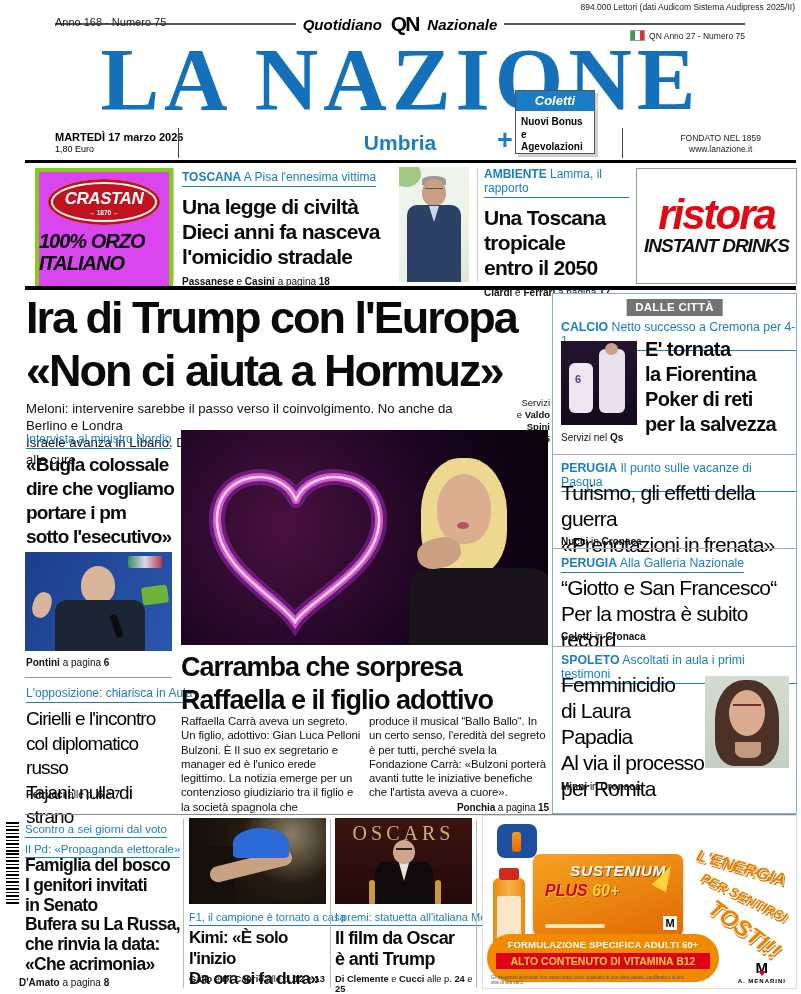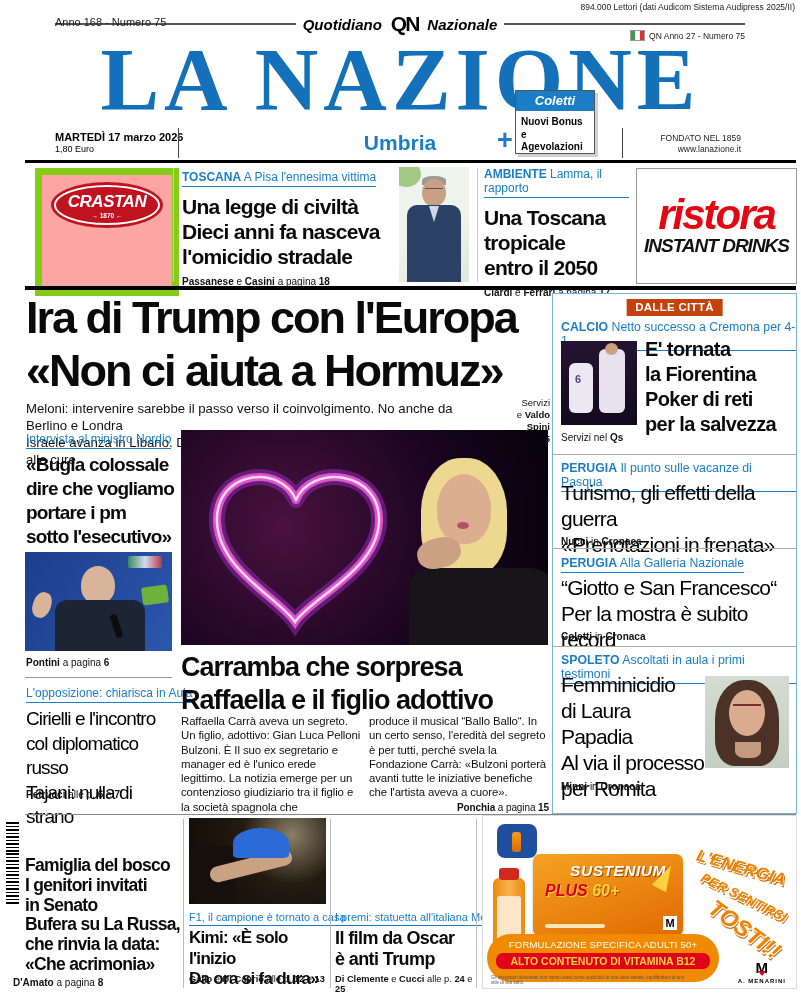--- a/index.html
+++ b/index.html
@@ -24,37 +24,37 @@
             box-shadow:3px 3px 0 rgba(0,0,0,.18);z-index:6;}
   #speciale .sp-head{background:#1a7dc5;color:#fff;font-style:italic;font-weight:700;
             font-size:13px;text-align:center;padding:2px 0 3px;}
   #speciale .sp-body{font-size:10px;font-weight:700;line-height:12.5px;padding:5px 5px 0;}
   
   #date-left{left:55px;top:131px;}
   #date-left .d1{font-weight:700;font-size:11px;}
   #date-left .d2{font-size:9px;margin-top:1px;}
   #edition{left:330px;top:131px;width:140px;text-align:center;color:#1a7dc5;font-weight:700;font-size:21px;}
   #edition-plus{left:497px;top:125px;color:#1a7dc5;font-weight:700;font-size:27px;}
-  #founded{right:60px;top:133px;text-align:right;font-size:8.5px;line-height:11px;color:#222;}
+  #founded{right:40px;top:133px;text-align:center;font-size:8.5px;line-height:11px;color:#222;}
   .vdiv{border-left:1px solid #444;width:0;}
   #dv1{left:178px;top:128px;height:30px;}
   #dv2{left:622px;top:128px;height:30px;}
   .hrule{background:#000;height:3.5px;left:25px;width:771px;}
   #rule1{top:160px;height:3px;}
   #rule2{top:286px;}
   
   .kicker{color:#1a7dc5;font-size:12px;border-bottom:1.5px solid #1a7dc5;padding-bottom:2px;display:inline-block;}
   .kicker strong{font-weight:700;}
   .k-sm{font-size:11px;}
   .hl{font-weight:700;color:#0a0a0a;}
   .hl-light{font-weight:400;color:#000000;}
   .byline{font-size:10px;color:#111;}
   .by-sm{font-size:9.3px;}
   
-  #crastan{left:35px;top:168px;width:130px;height:114px;border:7px solid #84cc16;background:#fca5a5;}
+  #crastan{left:35px;top:168px;width:130px;height:114px;border:4px solid #84cc16;background:#d946ef;}
   .crastan-oval{margin:7px auto 5px;width:112px;height:46px;background:#c1121f;border-radius:50%;
      box-shadow:inset 0 0 0 3px #c1121f,inset 0 0 0 5px #fff;display:flex;flex-direction:column;
      align-items:center;justify-content:center;color:#fff;}
   .crastan-oval .cb{font-style:italic;font-weight:700;font-size:17px;letter-spacing:-0.5px;}
   .crastan-oval .cy{font-size:6.5px;font-weight:700;}
   .crastan-tag{font-style:italic;font-weight:700;font-size:20px;line-height:22px;letter-spacing:-1px;}
   #toscana{left:182px;top:167px;width:212px;}
   #toscana .hl,#ambiente .hl{font-size:21px;line-height:25px;letter-spacing:-0.7px;margin-top:7px;}
   #toscana .byline,#ambiente .byline{margin-top:7px;}
   #toscana-photo{left:399px;top:167px;width:70px;height:115px;background:linear-gradient(150deg,#eef3ec 55%,#dde8d8);overflow:hidden;}
@@ -72,21 +72,21 @@
      align-items:center;justify-content:center;background:#fff;}
   #ristora .rb{color:#e30613;font-style:italic;font-weight:700;font-size:42px;line-height:40px;letter-spacing:-2px;}
   #ristora .rs{color:#111;font-style:italic;font-weight:700;font-size:19px;letter-spacing:-1px;}
   
   #main-hl{left:26px;top:291px;width:528px;font-weight:700;font-size:45px;line-height:53px;
      letter-spacing:-2px;color:#0a0a0a;}
   #main-sub{left:26px;top:400px;width:466px;font-size:13.2px;line-height:17px;color:#111;}
   #main-serv{left:492px;top:397px;width:58px;text-align:right;font-size:9.5px;line-height:12px;color:#111;}
   
   #rail{left:552px;top:293px;width:243px;height:519px;border:1.5px solid #79b1dc;background:#fff;}
-  #rail-badge{position:absolute;top:5px;left:50%;transform:translateX(-50%);background:#c2410c;color:#fff;
+  #rail-badge{position:absolute;top:5px;left:50%;transform:translateX(-50%);background:#737373;color:#fff;
      font-weight:700;font-size:11.5px;padding:2px 9px 3px;letter-spacing:0.3px;white-space:nowrap;}
   #rail .kicker{font-size:12.3px;}
   #calcio-kicker{left:8px;top:26px;}
   #calcio-photo{left:8px;top:47px;width:76px;height:84px;background:linear-gradient(#241430,#120a1c);overflow:hidden;}
   #calcio-photo .p1{position:absolute;left:8px;top:22px;width:24px;height:50px;background:#ece8f2;border-radius:6px;}
   #calcio-photo .p1n{position:absolute;left:14px;top:32px;color:#5b3e8f;font-weight:700;font-size:11px;}
   #calcio-photo .p2{position:absolute;left:38px;top:8px;width:26px;height:64px;background:#e7e2ee;border-radius:6px;}
   #calcio-photo .p2h{position:absolute;left:44px;top:2px;width:13px;height:12px;background:#caa183;border-radius:50%;}
   #calcio-hl{left:92px;top:43px;width:146px;font-size:20px;line-height:25px;letter-spacing:-0.6px;}
   #calcio-by{left:8px;top:138px;}
@@ -133,21 +133,21 @@
   .bodycol{font-size:11.4px;line-height:14.3px;color:#111;letter-spacing:-0.1px;}
   #carra-c1{left:181px;top:714px;width:181px;}
   #carra-c2{left:369px;top:714px;width:180px;}
   #carra-by{text-align:right;margin-top:1px;}
   
   #band-hr{position:absolute;left:25px;top:814px;width:771px;border-top:1px solid #888;}
   #barcode{left:6px;top:822px;width:13px;height:82px;background:repeating-linear-gradient(to bottom,#000 0 1.5px,#fff 1.5px 3.5px);}
   #famiglia{left:25px;top:819px;width:156px;}
   #famiglia .kicker{display:inline-block;font-size:11.5px;margin-bottom:1px;}
   #famiglia-hl{left:25px;top:856px;width:158px;font-size:17.5px;line-height:19.8px;letter-spacing:-0.7px;}
-  #famiglia-by{left:13px;top:977px;}
+  #famiglia-by{left:19px;top:977px;}
   .vd-band{border-left:1px solid #bbb;width:0;}
   #vd-c{left:183px;top:819px;height:169px;}
   #vd-d{left:330px;top:819px;height:169px;}
   #vd-e{left:476px;top:819px;height:169px;}
   #kimi-photo{left:189px;top:818px;width:137px;height:86px;background:radial-gradient(circle at 75% 20%, #8a7f66 0%, #241a10 40%, #0d0a06 100%);overflow:hidden;}
   #kimi-photo .cap{position:absolute;left:44px;top:10px;width:56px;height:30px;background:#2a6bd8;border-radius:50% 50% 10% 10%;}
   #kimi-photo .arm{position:absolute;left:20px;top:40px;width:84px;height:16px;background:#c9a183;border-radius:10px;transform:rotate(-14deg);}
   #kimi-photo .b1{position:absolute;left:0px;top:28px;width:46px;height:58px;background:#15100b;border-radius:8px;}
   #kimi-kicker{left:189px;top:911px;}
   #kimi-hl{left:189px;top:928px;width:140px;font-size:17px;line-height:20.5px;letter-spacing:-0.7px;}
@@ -182,23 +182,23 @@
      border-right:8px solid transparent;border-bottom:26px solid #ffd23e;transform:rotate(28deg);}
   #sust .pbox .mm{position:absolute;right:6px;bottom:6px;width:14px;height:14px;background:#fff;color:#000;
      font-weight:700;font-size:11px;text-align:center;line-height:14px;}
   #sust .pbox .ppl{position:absolute;left:12px;bottom:8px;width:60px;height:4px;background:#ffe6bb;border-radius:2px;}
   #sust .arch{position:absolute;color:#ef8200;font-style:italic;font-weight:700;white-space:nowrap;
      text-shadow:1px 1px 0 #fff,2px 2px 0 #c96a00;}
   #sust .a1{left:212px;top:42px;font-size:17px;transform:rotate(16deg);}
   #sust .a2{left:214px;top:74px;font-size:13.5px;transform:rotate(26deg);}
   #sust .a3{left:220px;top:100px;font-size:23px;transform:rotate(36deg);}
   #sust .blob{position:absolute;left:4px;top:118px;width:232px;height:48px;background:#f08a00;border-radius:26px;}
-  #sust .blob .t1{text-align:center;color:#fff;font-weight:400;font-size:9.5px;margin-top:5px;letter-spacing:0.2px;}
+  #sust .blob .t1{text-align:center;color:#fff;font-weight:700;font-size:9.5px;margin-top:5px;letter-spacing:0.2px;}
   #sust .blob .t2{margin:3px auto 0;width:214px;background:#e1001a;color:#ffd23e;font-weight:700;font-size:10.5px;
-     text-align:center;border-radius:7px;padding:2px 0;}
+     text-align:center;border-radius:0;padding:2px 0;}
   #sust .discl{position:absolute;left:8px;bottom:3px;font-size:4.5px;color:#555;width:200px;}
   #sust .mena{position:absolute;right:10px;bottom:4px;text-align:center;}
   #sust .mena .mlogo{font-weight:700;font-size:15px;line-height:14px;color:#000;position:relative;}
   #sust .mena .mlogo i{position:absolute;left:50%;bottom:-1px;transform:translateX(-50%);width:0;height:0;
      border-left:4px solid transparent;border-right:4px solid transparent;border-top:5px solid #d2001e;}
   #sust .mena .mtxt{font-size:6px;font-weight:700;letter-spacing:1px;margin-top:3px;}
 </style>
 </head>
 <body>
 
@@ -240,20 +240,21 @@
     <div>FONDATO NEL 1859</div>
     <div>www.lanazione.it</div>
   </div>
   <div class="abs hrule" id="rule1"></div>
 
   <div class="abs" id="crastan">
     <div class="crastan-oval">
       <div class="cb">CRASTAN</div>
       <div class="cy">→ 1870 ←</div>
     </div>
+    <div class="crastan-tag">100% ORZO<br>ITALIANO</div>
   </div>
   <div class="abs vd-light" id="vd-a"></div>
 
   <div class="abs" id="toscana">
     <span class="kicker"><strong>TOSCANA</strong> <span>A Pisa l'ennesima vittima</span></span>
     <div class="hl">Una legge di civiltà<br>Dieci anni fa nasceva<br>l'omicidio stradale</div>
     <div class="byline"><span class="bb">Passanese</span><span class=""> e </span><span class="bb">Casini</span><span class=""> a pagina </span><span class="bb">18</span></div>
   </div>
   <div class="abs" id="toscana-photo">
     <div class="blob"></div>
@@ -353,34 +354,47 @@
   <div class="abs hl" id="carra-hl">Carramba che sorpresa<br>Raffaella e il figlio adottivo</div>
   <div class="abs bodycol" id="carra-c1">Raffaella Carrà aveva un segreto. Un figlio, adottivo: Gian Luca Pelloni Bulzoni. È Il suo ex segretario e manager ed è l'unico erede legittimo. La notizia emerge per un contenzioso giudiziario tra il figlio e la società spagnola che</div>
   <div class="abs bodycol" id="carra-c2">
     <span>produce il musical “Ballo Ballo“. In un certo senso, l'eredità del segreto è per tutti, perché svela la Fondazione Carrà: «Bulzoni porterà avanti tutte le iniziative benefiche che l'artista aveva a cuore».</span>
     <div class="byline" id="carra-by"><span class="bb">Ponchia</span><span class=""> a pagina </span><span class="bb">15</span></div>
   </div>
 
   <div id="band-hr"></div>
   <div class="abs" id="barcode"></div>
 
+  <div class="abs" id="famiglia">
+    <span class="kicker">Scontro a sei giorni dal voto</span><br>
+    <span class="kicker">Il Pd: «Propaganda elettorale»</span>
+  </div>
   <div class="abs hl" id="famiglia-hl">Famiglia del bosco<br>I genitori invitati<br>in Senato<br>Bufera su La Russa,<br>che rinvia la data:<br>«Che acrimonia»</div>
   <div class="abs byline" id="famiglia-by"><span class="bb">D'Amato</span><span class=""> a pagina </span><span class="bb">8</span></div>
 
   <div class="abs vd-band" id="vd-c"></div>
   <div class="abs" id="kimi-photo">
     <div class="b1"></div>
     <div class="arm"></div>
     <div class="cap"></div>
   </div>
   <span class="abs kicker k-sm" id="kimi-kicker">F1, il campione è tornato a casa</span>
   <div class="abs hl" id="kimi-hl">Kimi: «È solo l'inizio<br>Da ora si fa dura»</div>
   <div class="abs byline by-sm" id="kimi-by"><span class="bb">Gallo</span><span class=""> e </span><span class="bb">Di Caprio</span><span class=""> alle p. </span><span class="bb">12</span><span class=""> e </span><span class="bb">13</span></div>
 
   <div class="abs vd-band" id="vd-d"></div>
+  <div class="abs" id="oscar-photo">
+    <div class="otext">OSCARS</div>
+    <div class="suit"></div>
+    <div class="shirt"></div>
+    <div class="face"></div>
+    <div class="gl"></div>
+    <div class="s1"></div>
+    <div class="s2"></div>
+  </div>
   <span class="abs kicker k-sm" id="oscar-kicker">I premi: statuetta all'italiana Merli</span>
   <div class="abs hl" id="oscar-hl">Il film da Oscar<br>è anti Trump</div>
   <div class="abs byline by-sm" id="oscar-by"><span class="bb">Di Clemente</span><span class=""> e </span><span class="bb">Cucci</span><span class=""> alle p. </span><span class="bb">24</span><span class=""> e </span><span class="bb">25</span></div>
 
   <div class="abs vd-band" id="vd-e"></div>
 
   <div class="abs" id="sust">
     <div class="badge">
         <i></i>
       </div>

